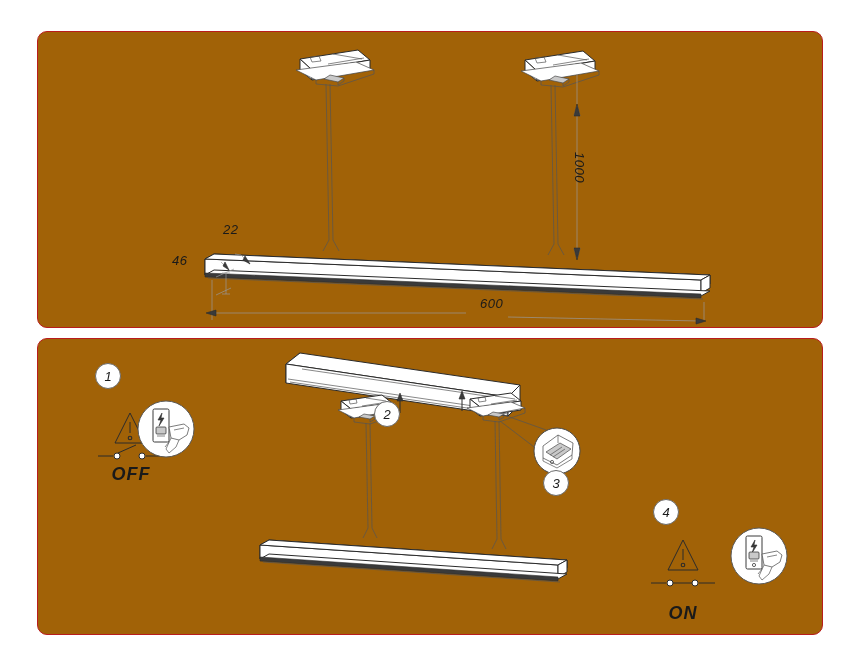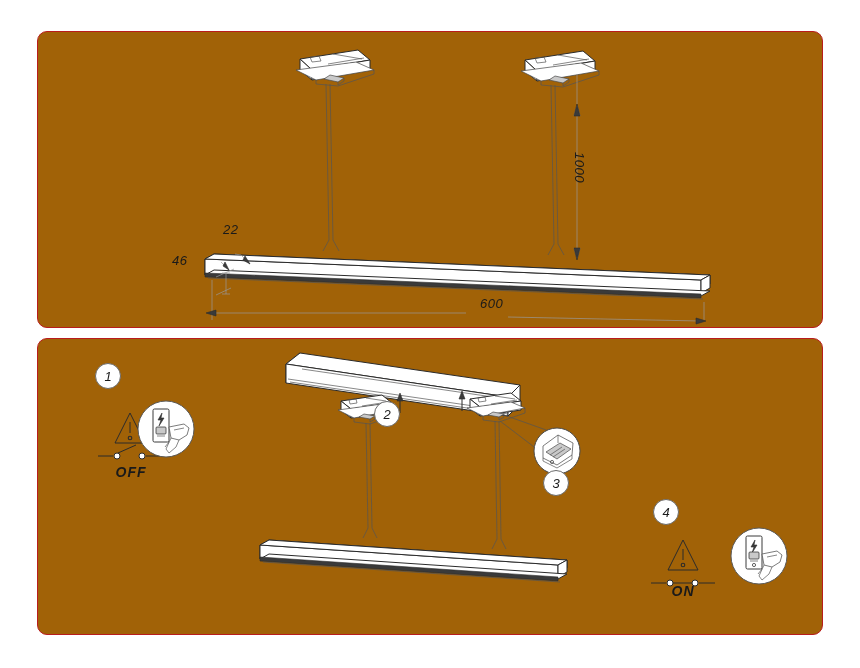--- a/index.html
+++ b/index.html
@@ -45,21 +45,21 @@
   .steplabel{
     position:absolute;
     width:26px;height:26px;border-radius:50%;
     border:1px solid #6b6b6b;
     display:flex;align-items:center;justify-content:center;
     font-size:13px;color:#1a1a1a;background:#fff;
     box-sizing:border-box;
   }
   .onoff{
     position:absolute;
-    font-size:14px;font-weight:bold;color:#1a1a1a;
+    font-size:18px;font-weight:bold;color:#1a1a1a;
     letter-spacing:1px;
     text-align:center;
   }
 </style>
 </head>
 <body>
 
 <div class="panel" id="panel-top">
 
   <svg width="784" height="295" viewBox="0 0 784 295">
@@ -330,15 +330,15 @@
     <span>2</span>
   </div>
   <div class="steplabel" style="left:505px; top:131px;">
     <span>3</span>
   </div>
   <div class="steplabel" style="left:615px; top:160px;">
     <span>4</span>
   </div>
 
   <div class="onoff" style="left:60px; top:125px; width:66px;">OFF</div>
-  <div class="onoff" style="left:612px; top:244px; width:66px;">ON</div>
+  <div class="onoff" style="left:612px; top:264px; width:66px;">ON</div>
 
 </div>
 
 </body></html>

